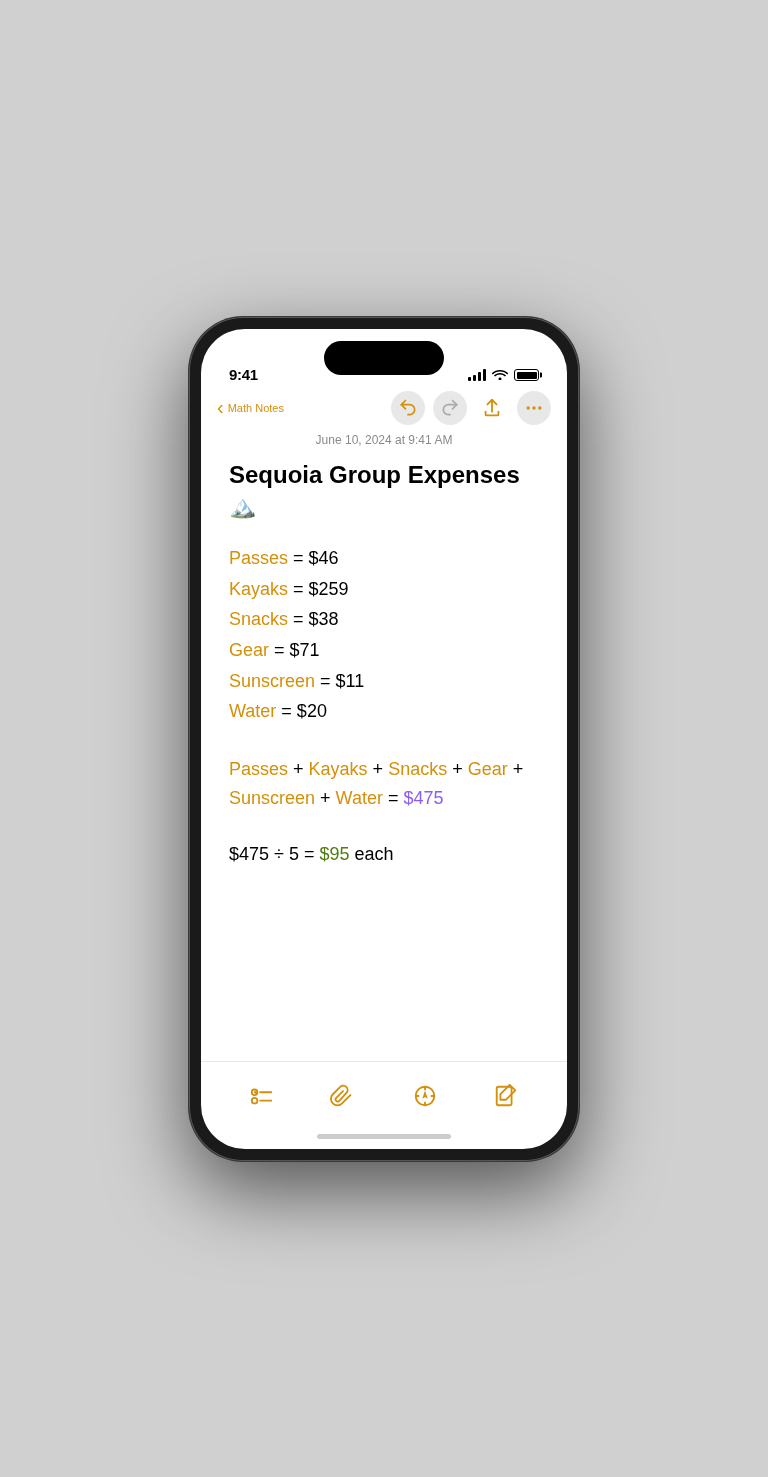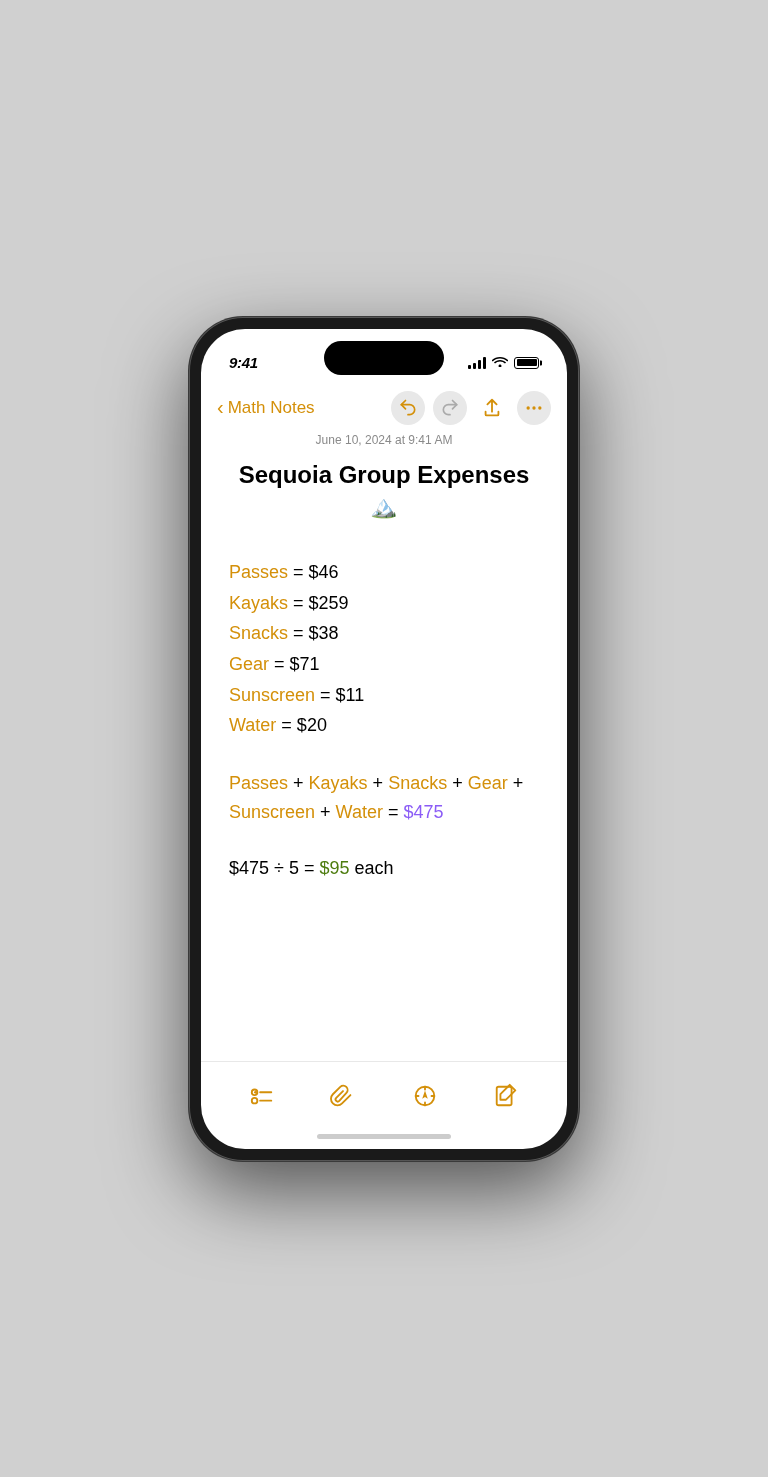--- a/index.html
+++ b/index.html
@@ -47,25 +47,24 @@
       height: 34px;
       background: #000;
       border-radius: 20px;
       z-index: 10;
     }
 
     
     .status-bar {
       display: flex;
       justify-content: space-between;
-      align-items: center;
+      align-items: flex-end;
       padding: 14px 28px 0;
       height: 54px;
       flex-shrink: 0;
-      font-style: italic;
     }
 
     .status-time {
       font-size: 15px;
       font-weight: 600;
       color: #000;
       letter-spacing: -0.3px;
     }
 
     .status-icons {
@@ -140,21 +139,21 @@
       cursor: pointer;
     }
 
     .nav-back-chevron {
       font-size: 20px;
       color: #D4900A;
       font-weight: 300;
     }
 
     .nav-back-label {
-      font-size: 17px;
+      font-size: 11px;
       color: #D4900A;
       font-weight: 400;
     }
 
     .nav-actions {
       display: flex;
       align-items: center;
       gap: 8px;
     }
 
@@ -197,23 +196,22 @@
       text-align: center;
       color: #8a8a8a;
       font-size: 12px;
       margin-bottom: 12px;
     }
 
     .note-title {
       font-size: 24px;
       font-weight: 700;
       color: #000;
-      margin-bottom: 36px;
+      margin-bottom: 22px;
       line-height: 1.3;
-      text-align: center;
     }
 
     .note-title .emoji {
       font-size: 22px;
     }
 
     .expense-list {
       margin-bottom: 28px;
     }
 

